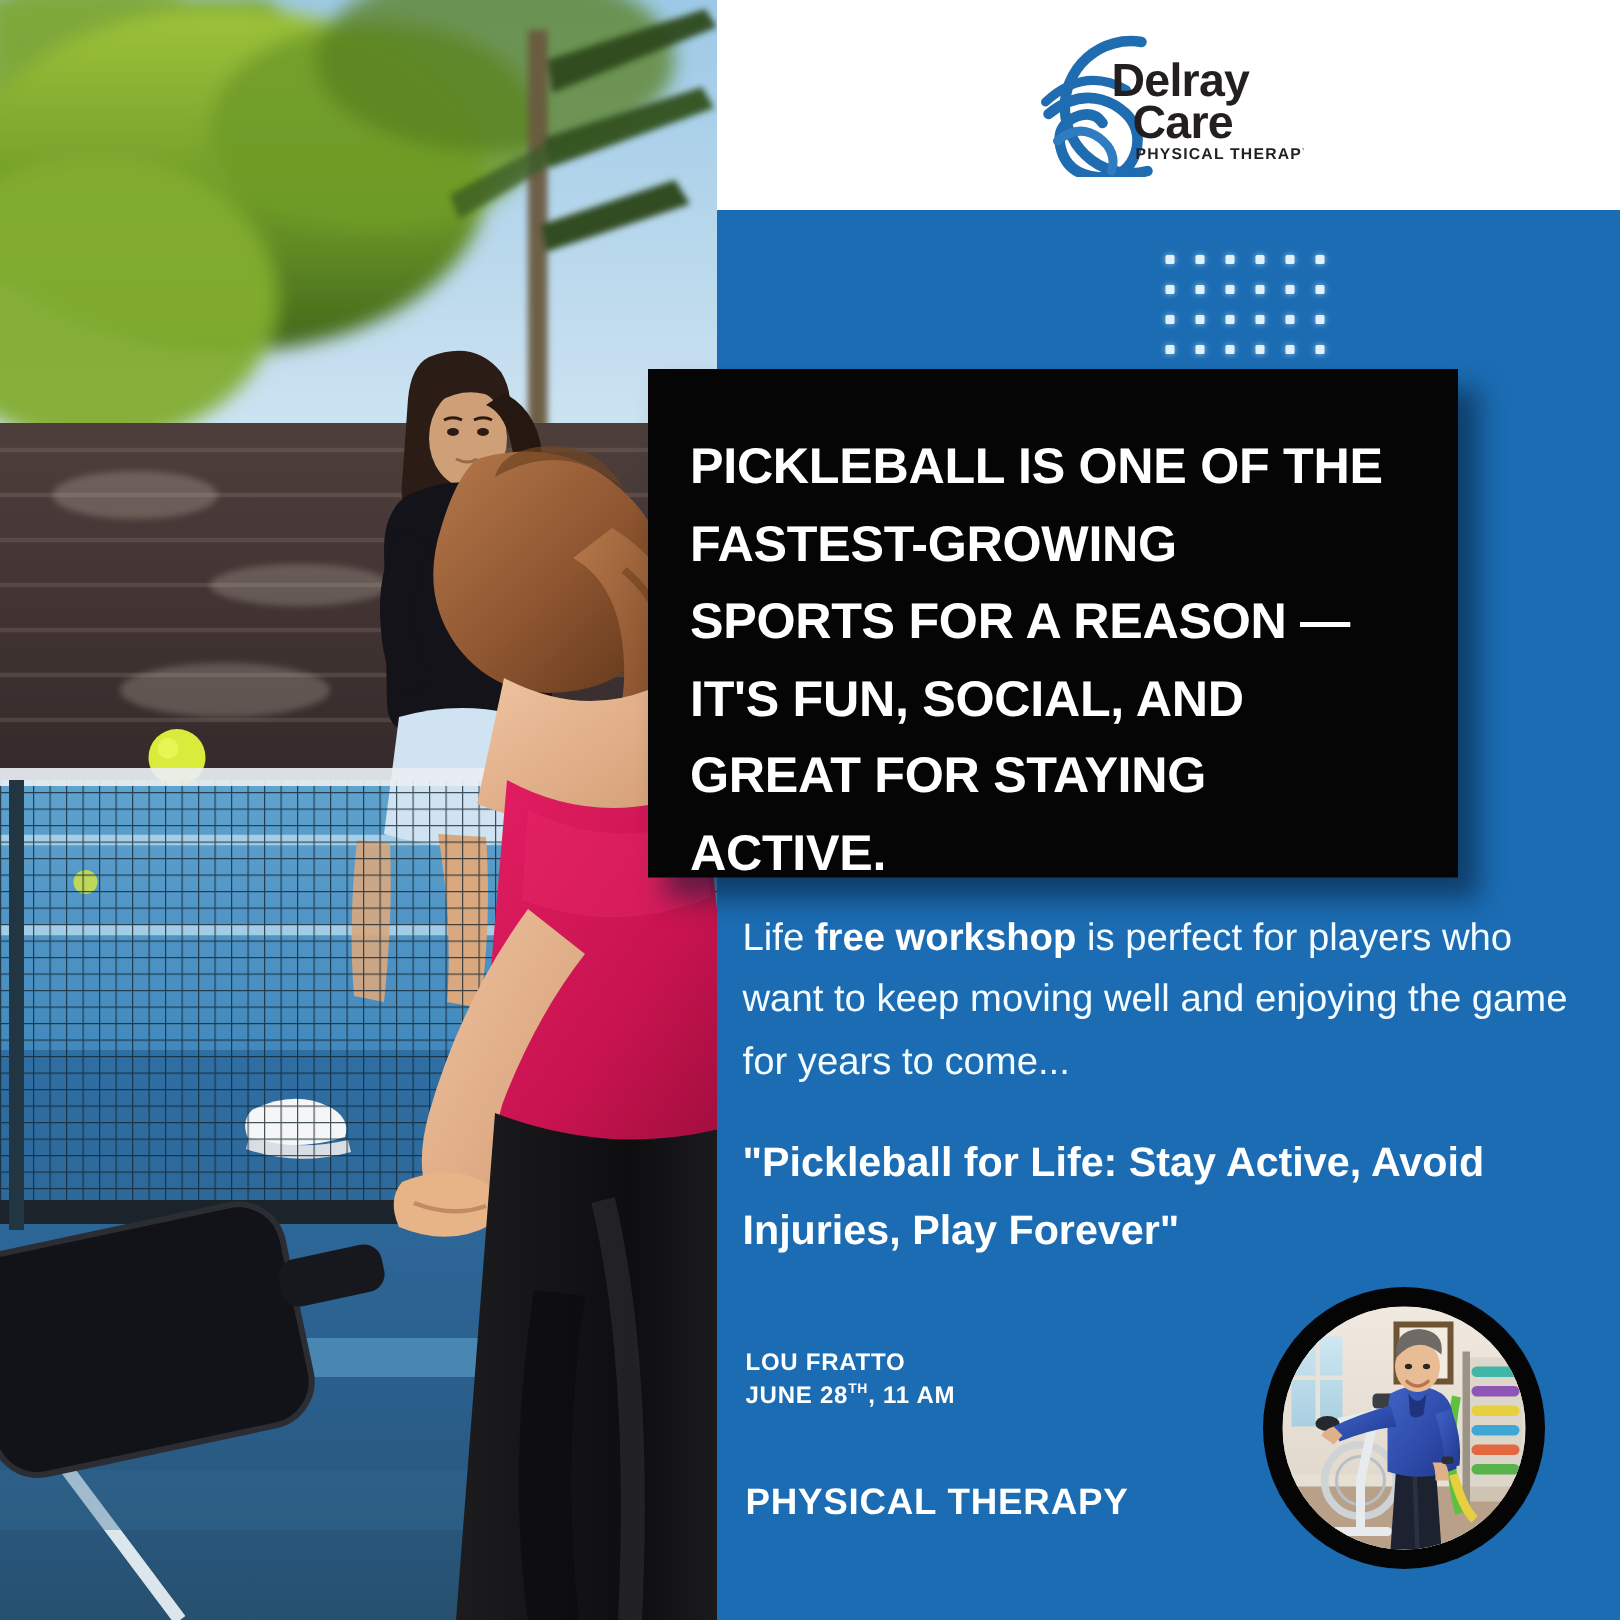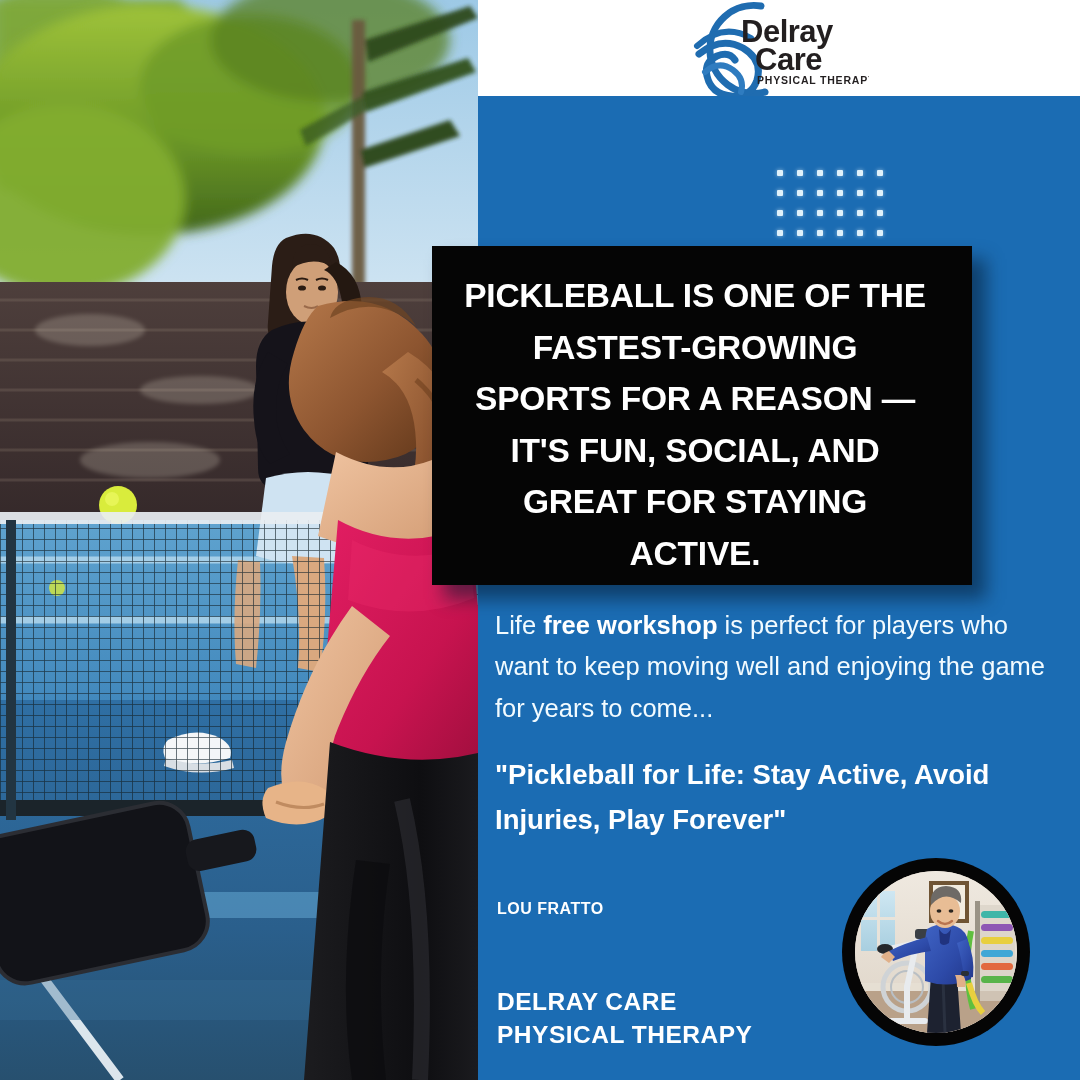--- a/index.html
+++ b/index.html
@@ -21,21 +21,21 @@
     position:absolute; left:0; top:0;
     width:478px; height:1080px;
     overflow:hidden;
     background:#2a4a66;
   }
   .photo-svg { display:block; width:478px; height:1080px; }
 
   
   .header-band {
     position:absolute; left:478px; top:0;
-    width:602px; height:96px;
+    width:602px; height:140px;
     background:#ffffff;
   }
   .logo-wrap {
     position:absolute; left:50%; top:50%;
     transform:translate(-50%,-50%);
     width:180px; height:96px;
   }
   .logo-svg { display:block; width:180px; height:96px; }
 
   
@@ -57,22 +57,21 @@
   .headline-shadow {
     position:absolute; left:444px; top:259px;
     width:542px; height:340px;
     background:rgba(3,26,48,.55);
     filter:blur(9px);
   }
   .headline-box {
     position:absolute; left:432px; top:246px;
     width:540px; height:339px;
     background:#050505;
-    padding:24px 42px 0 28px;
-    text-align:center;
+    padding:40px 42px 0 28px;
   }
   .headline-text {
     color:#ffffff;
     font-size:33.5px;
     font-weight:bold;
     line-height:1.54;
     letter-spacing:-0.2px;
     text-transform:uppercase;
   }
 
@@ -370,24 +369,24 @@
   </div>
 
   <div class="body-copy">
     <p class="body-para"><span>Life </span><b>free workshop</b><span> is perfect for players who want to keep moving well and enjoying the game for years to come...</span></p>
   </div>
 
   <div class="quote-title">"Pickleball for Life: Stay Active, Avoid Injuries, Play Forever"</div>
 
   <div class="presenter">
     <div class="presenter-line">LOU FRATTO</div>
+    <div class="presenter-line"><span>JUNE 28</span><sup>TH</sup><span>, 11 AM</span></div>
   </div>
 
   <div class="org">
-    <div>DELRAY CARE</div>
     <div>PHYSICAL THERAPY</div>
   </div>
 
   <div class="badge">
     <div class="badge-inner">
       <svg class="badge-svg" viewBox="0 0 162 162" preserveAspectRatio="xMidYMid slice">
         <defs>
           <linearGradient id="wallG" x1="0" y1="0" x2="0" y2="1">
             <stop offset="0%" stop-color="#efe9e0"></stop>
             <stop offset="100%" stop-color="#ddd3c6"></stop>

